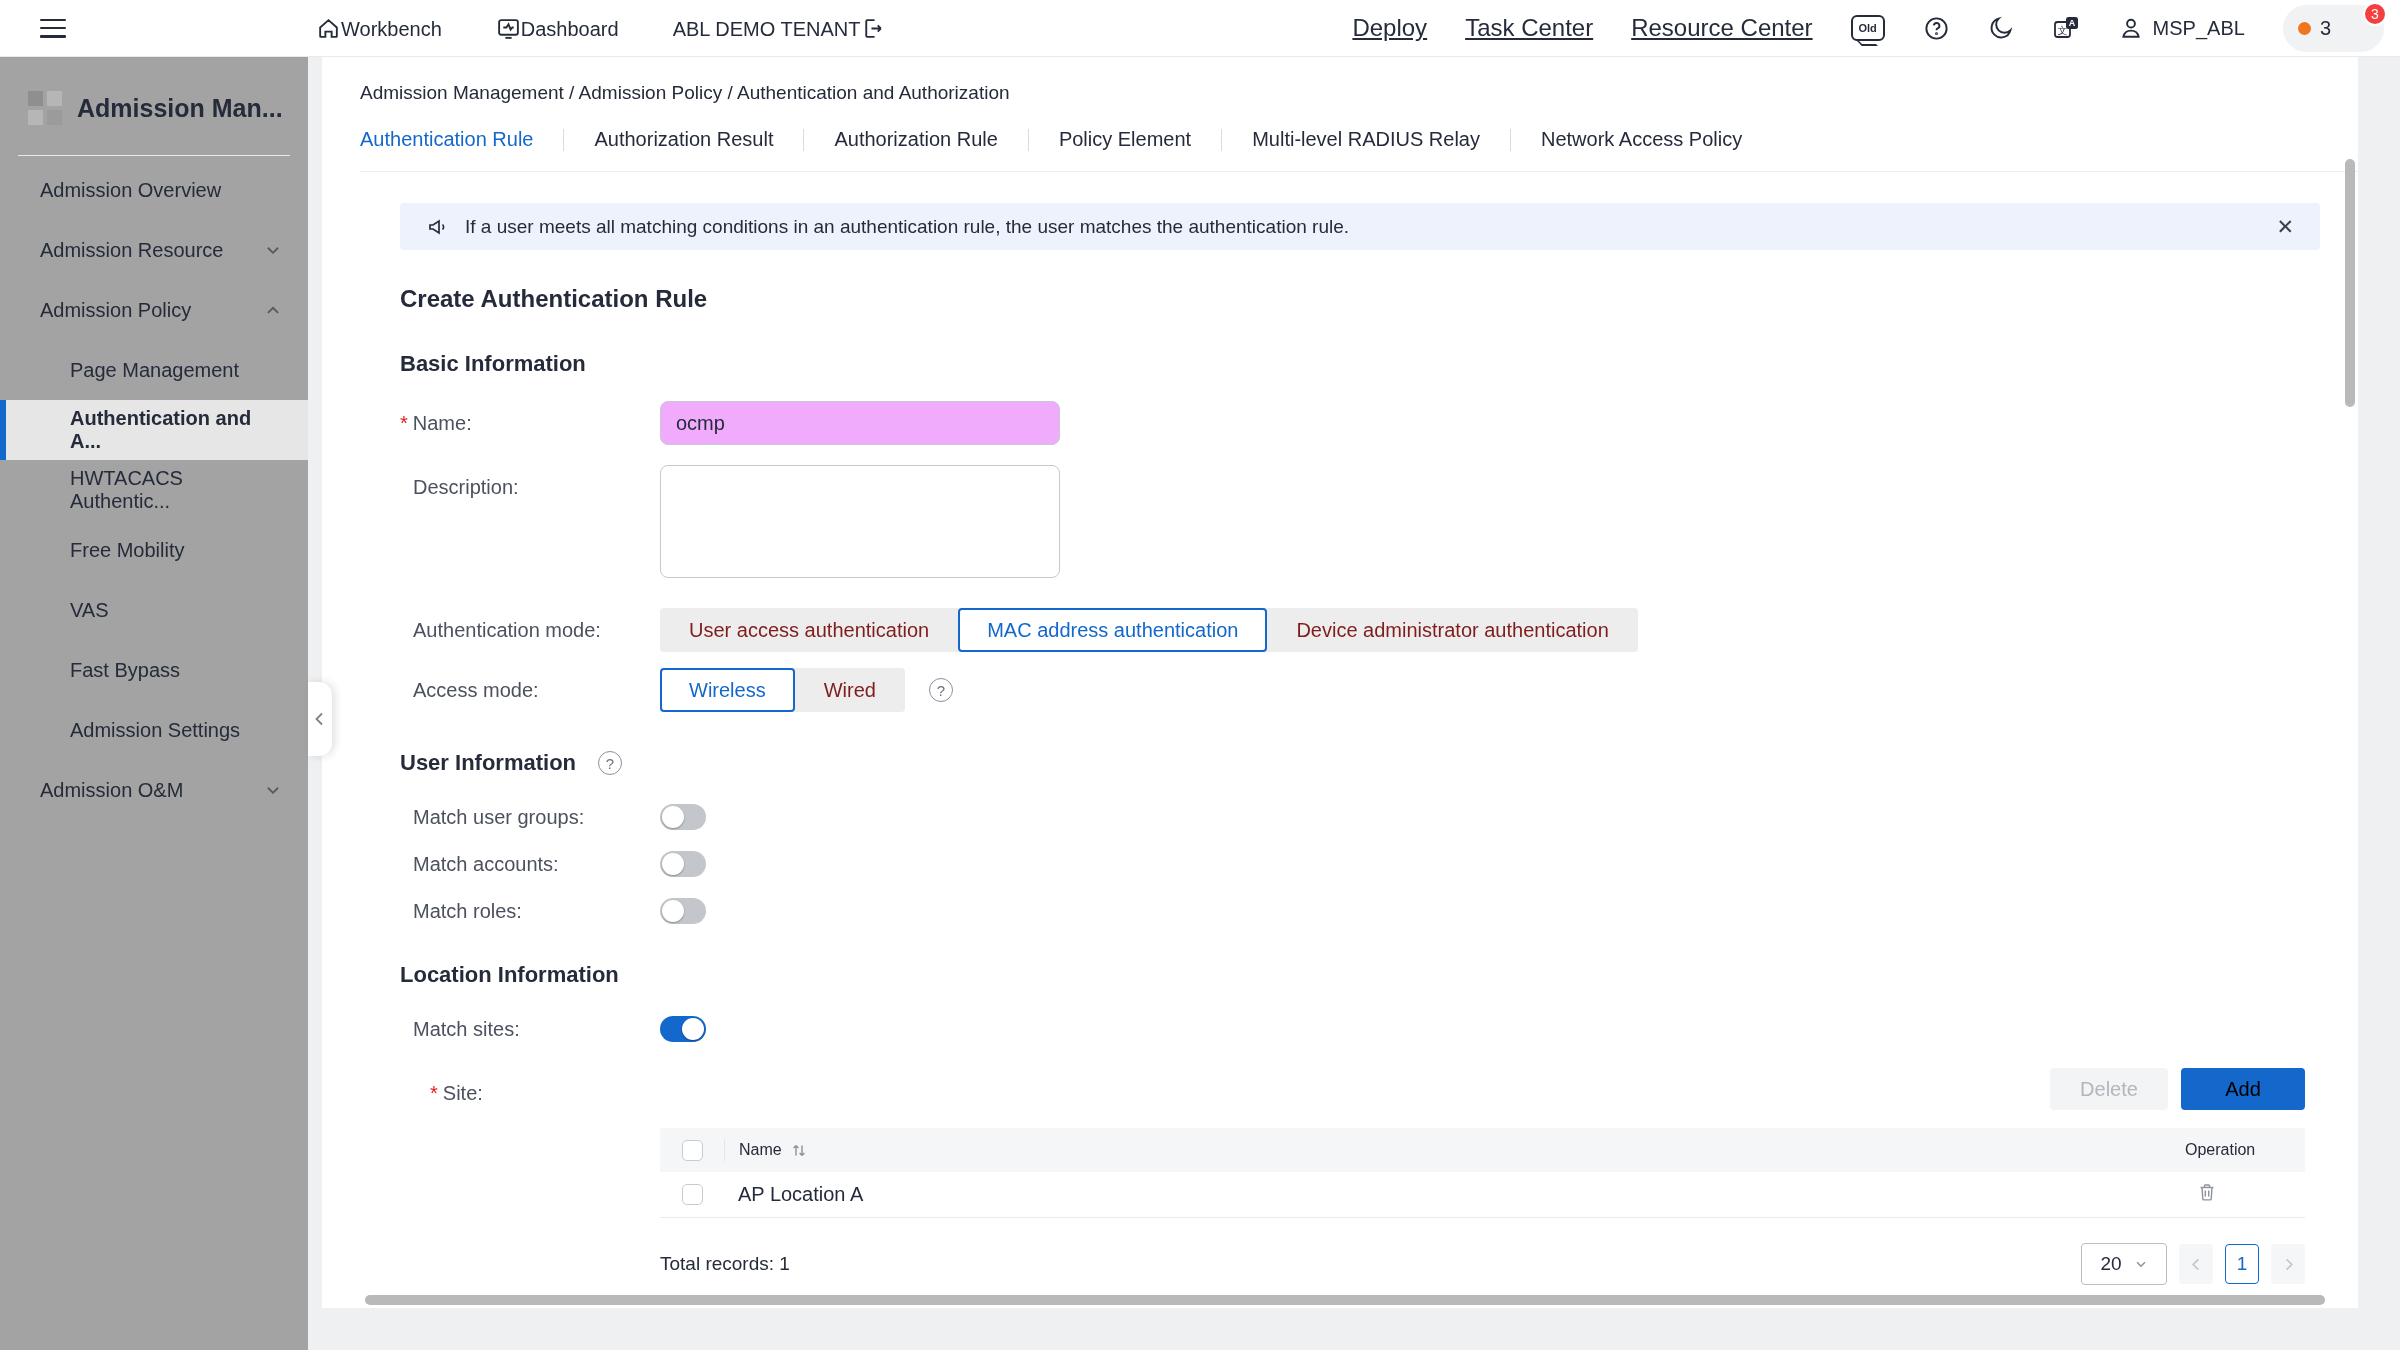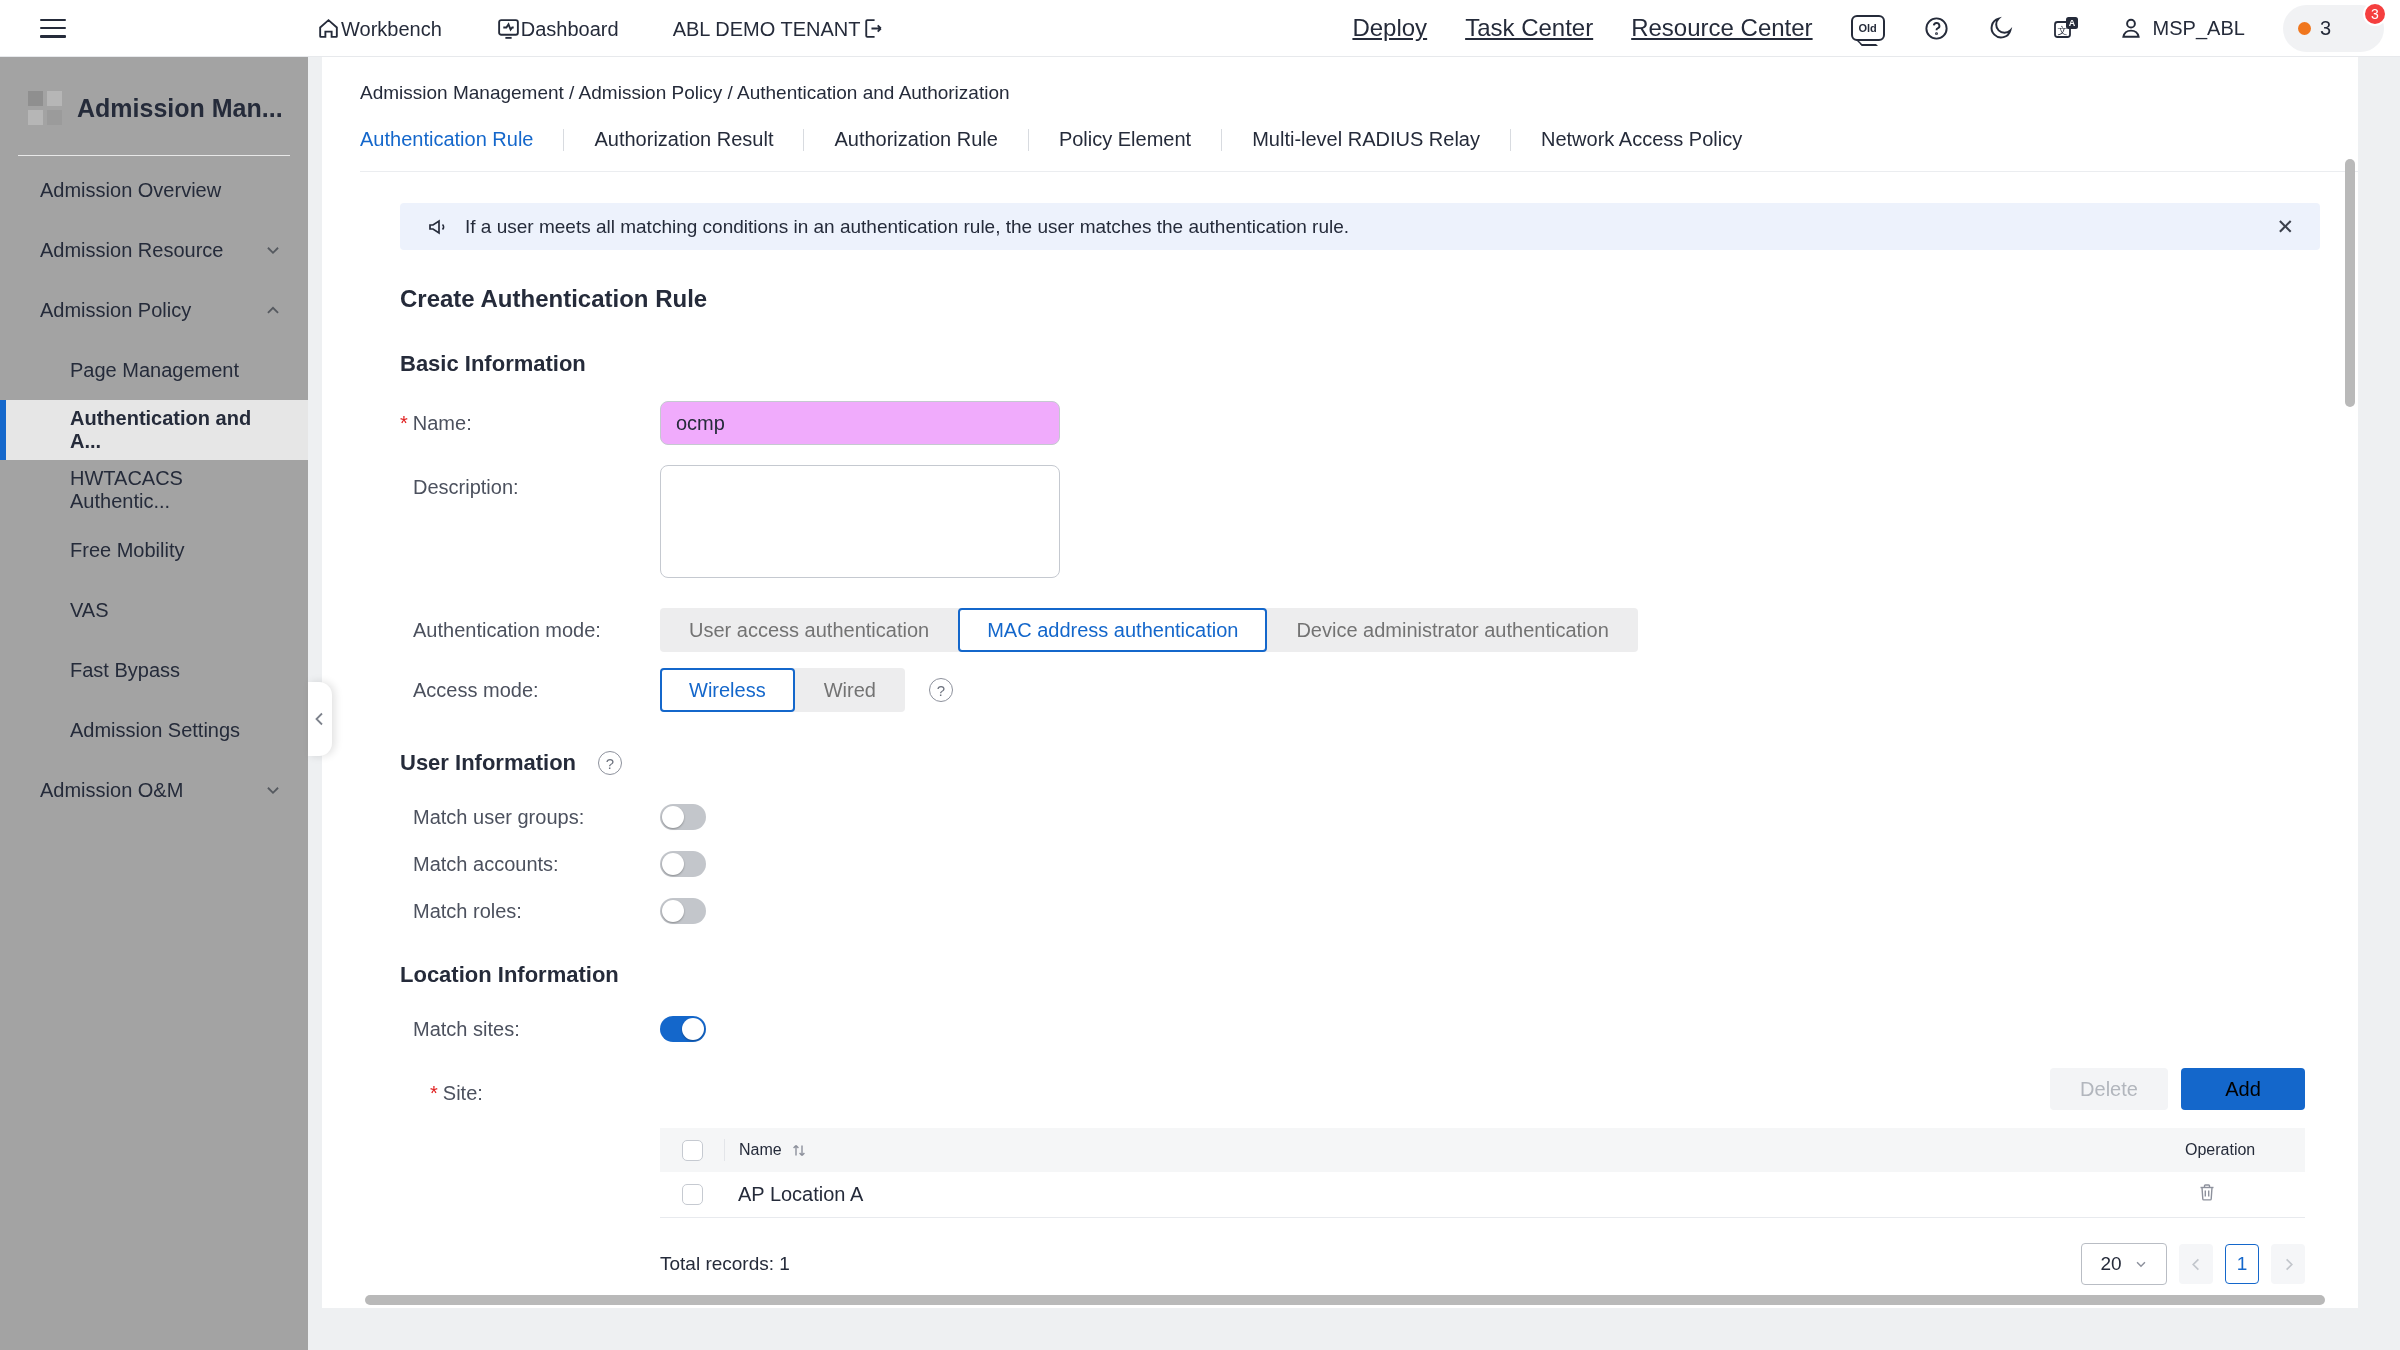--- a/index.html
+++ b/index.html
@@ -82,21 +82,21 @@
   .star { color:#e02020; margin-right:5px; }
   .control { width:1645px; }
 
   .text-input { width:400px; height:44px; border:1.5px solid #c5c9d0; border-radius:8px;
                 font-size:20px; padding:0 15px; color:#252b3a; font-family:"Liberation Sans",sans-serif; outline:none; background:#f0abfc; }
   .textarea { width:400px; height:113px; border:1.5px solid #c5c9d0; border-radius:8px; resize:none;
               font-size:20px; padding:10px 15px; font-family:"Liberation Sans",sans-serif; outline:none; background:#fff; }
 
   .seg-group { display:inline-flex; background:#ededee; border-radius:4px; }
   .seg { height:44px; display:flex; align-items:center; padding:0 27px; font-size:20px;
-         color:#737373; cursor:pointer; border:2px solid transparent; border-radius:4px; white-space:nowrap; }
+         color:#7f1d1d; cursor:pointer; border:2px solid transparent; border-radius:4px; white-space:nowrap; }
   .seg.active { background:#fff; border-color:#1467cb; color:#1467cb; }
 
   .help-circ { width:24px; height:24px; border-radius:50%; border:1.7px solid #8d919c; color:#6d727e;
                font-size:15px; display:flex; align-items:center; justify-content:center; cursor:pointer;
                font-weight:normal; flex-shrink:0; }
 
   .toggle { width:46px; height:26px; border-radius:13px; background:#c3c6cb; position:relative; cursor:pointer; flex-shrink:0; }
   .toggle .knob { position:absolute; top:2px; left:2px; width:22px; height:22px; border-radius:50%;
                   background:#fff; box-shadow:0 1px 2px rgba(0,0,0,.3); }
   .toggle.on { background:#1467cb; }

